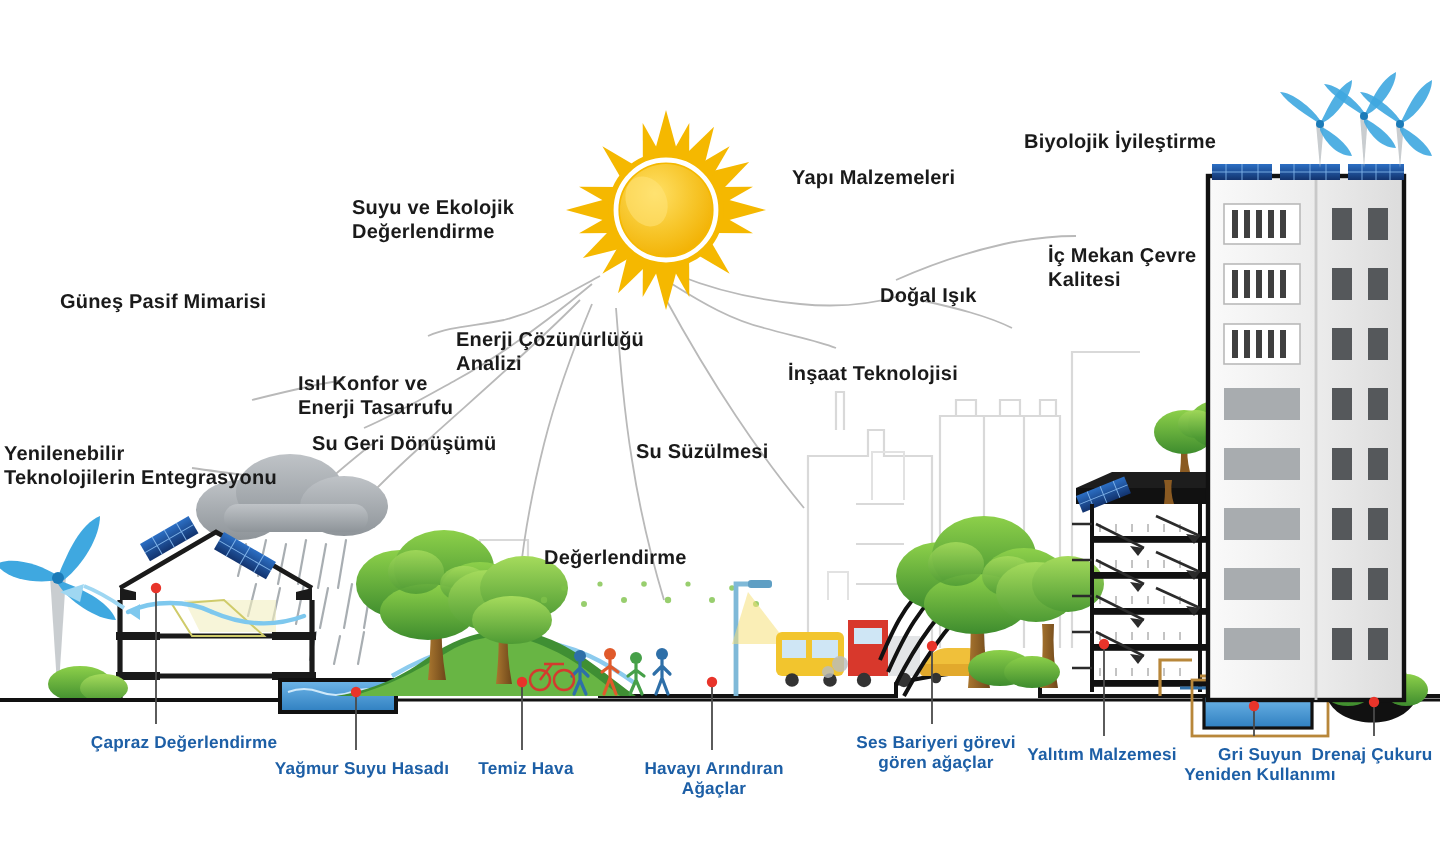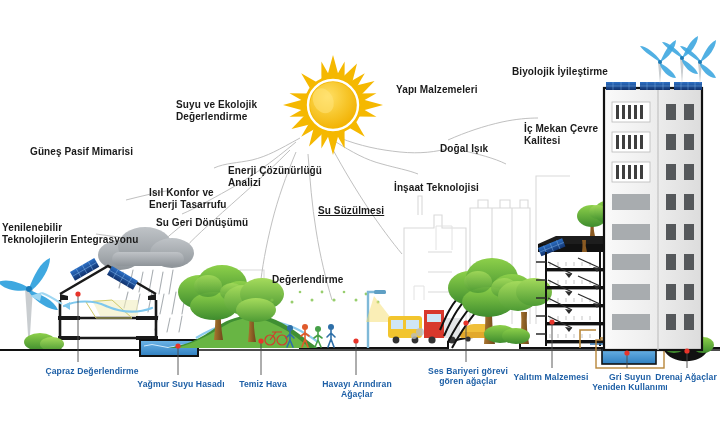--- a/index.html
+++ b/index.html
@@ -591,37 +591,37 @@
       <div class="lbl lbl-top" style="left: 30px; top: 146px;">Güneş Pasif Mimarisi</div>
       <div class="lbl lbl-top" style="left: 176px; top: 99px;">Suyu ve Ekolojik
 Değerlendirme</div>
       <div class="lbl lbl-top" style="left: 134px; top: 187px; margin-left: 15px;">Isıl Konfor ve
 Enerji Tasarrufu</div>
       <div class="lbl lbl-top" style="left: 2px; top: 222px;">Yenilenebilir
 Teknolojilerin Entegrasyonu</div>
       <div class="lbl lbl-top" style="left: 156px; top: 217px;">Su Geri Dönüşümü</div>
       <div class="lbl lbl-top" style="left: 228px; top: 165px;">Enerji Çözünürlüğü
 Analizi</div>
-      <div class="lbl lbl-top" style="left: 318px; top: 205px; text-decoration: underline;">Su Süzülmesi</div>
+      <div class="lbl lbl-top" style="left: 318px; top: 221px;">Su Süzülmesi</div>
       <div class="lbl lbl-top" style="left: 272px; top: 274px;">Değerlendirme</div>
       <div class="lbl lbl-top" style="left: 396px; top: 84px;">Yapı Malzemeleri</div>
       <div class="lbl lbl-top" style="left: 440px; top: 143px;">Doğal Işık</div>
       <div class="lbl lbl-top" style="left: 394px; top: 182px;">İnşaat Teknolojisi</div>
       <div class="lbl lbl-top" style="left: 512px; top: 66px;">Biyolojik İyileştirme</div>
       <div class="lbl lbl-top" style="left: 524px; top: 123px;">İç Mekan Çevre
 Kalitesi</div>
     </div>
 
   <div id="bottom-labels">
       <div class="lbl lbl-bot center" style="left: 92px; top: 366px;">Çapraz Değerlendirme</div>
       <div class="lbl lbl-bot center" style="left: 181px; top: 379px;">Yağmur Suyu Hasadı</div>
       <div class="lbl lbl-bot center" style="left: 263px; top: 379px;">Temiz Hava</div>
       <div class="lbl lbl-bot center" style="left: 357px; top: 379px;">Havayı Arındıran
 Ağaçlar</div>
       <div class="lbl lbl-bot center" style="left: 468px; top: 366px;">Ses Bariyeri görevi
 gören ağaçlar</div>
       <div class="lbl lbl-bot center" style="left: 551px; top: 372px;">Yalıtım Malzemesi</div>
       <div class="lbl lbl-bot center" style="left: 630px; top: 372px;">Gri Suyun
 Yeniden Kullanımı</div>
-      <div class="lbl lbl-bot center" style="left: 686px; top: 372px;">Drenaj Ağaçlar</div>
+      <div class="lbl lbl-bot center" style="left: 686px; top: 372px;">Drenaj Çukuru</div>
     </div>
 
 </div>
 
 </body></html>

